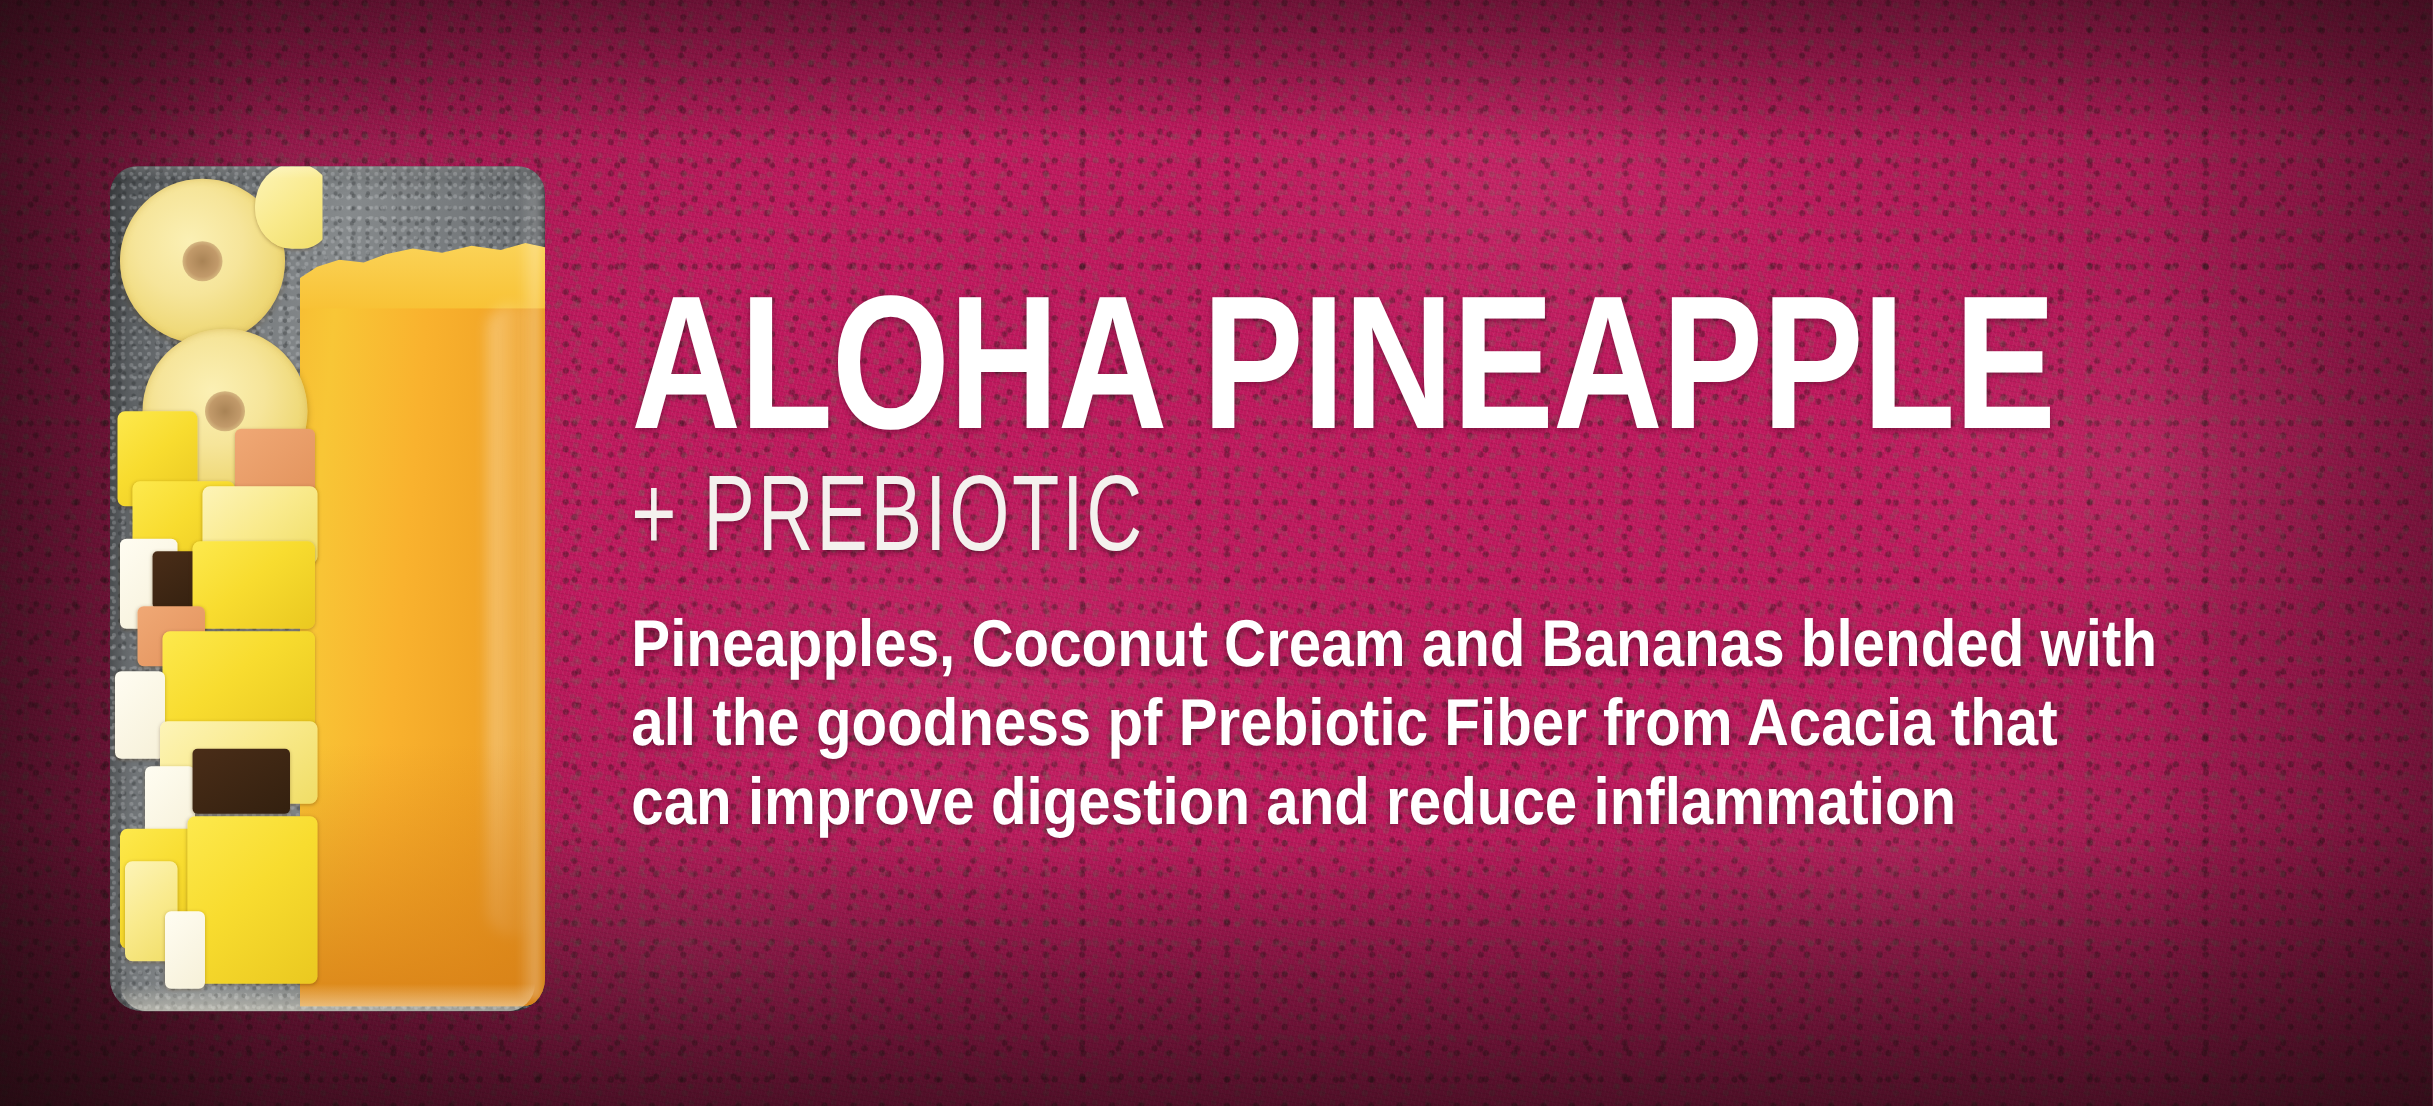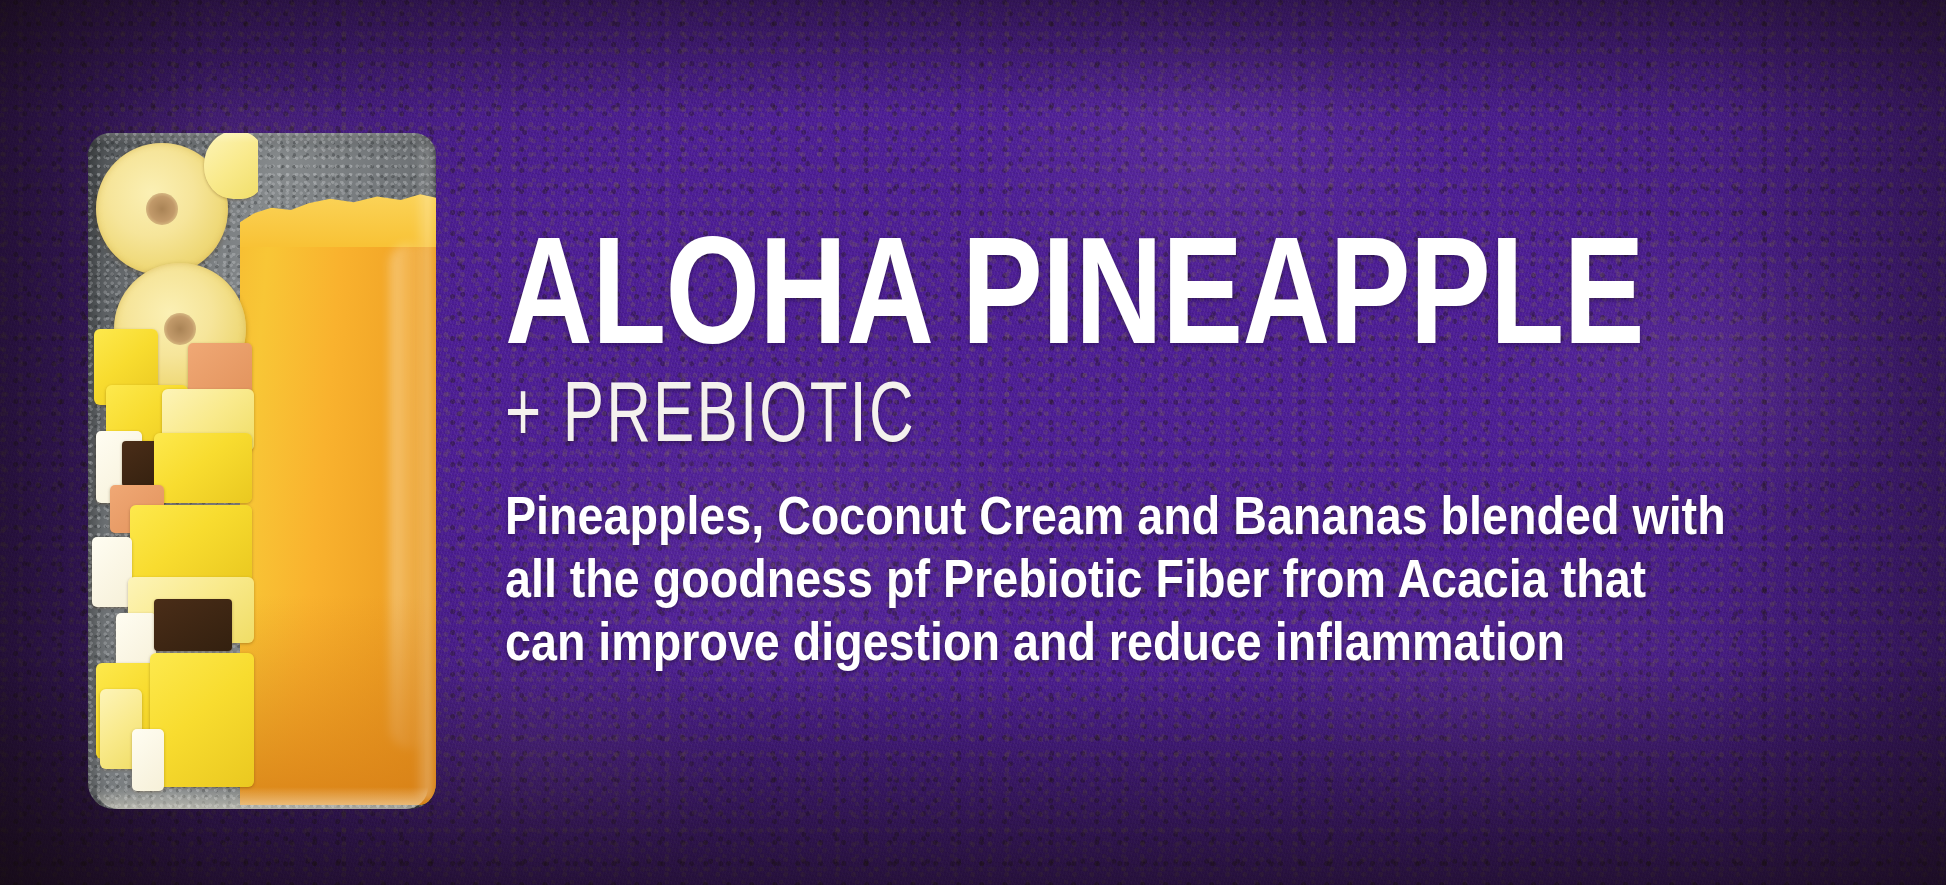--- a/index.html
+++ b/index.html
@@ -4,21 +4,21 @@
 <title>Aloha Pineapple + Prebiotic</title>
 <style>
   html,body{margin:0;padding:0;background:#1a1210;}
   body{font-family:"Liberation Sans",sans-serif;}
 
   .banner{
     position:relative;
     width:1946px;
     height:885px;
     overflow:hidden;
-    background-color:#4c1d95;
+    background-color:#be185d;
   }
 
   
   .tex{position:absolute;inset:0;pointer-events:none;}
   .tex-base{
     background:
       radial-gradient(circle at 22% 30%, rgba(120,96,88,.35) 0 2px, transparent 3px),
       radial-gradient(circle at 68% 12%, rgba(36,24,22,.45) 0 2px, transparent 3px),
       radial-gradient(circle at 45% 75%, rgba(112,90,82,.30) 0 2px, transparent 3px),
       radial-gradient(circle at 85% 55%, rgba(30,20,18,.40) 0 2px, transparent 3px),

